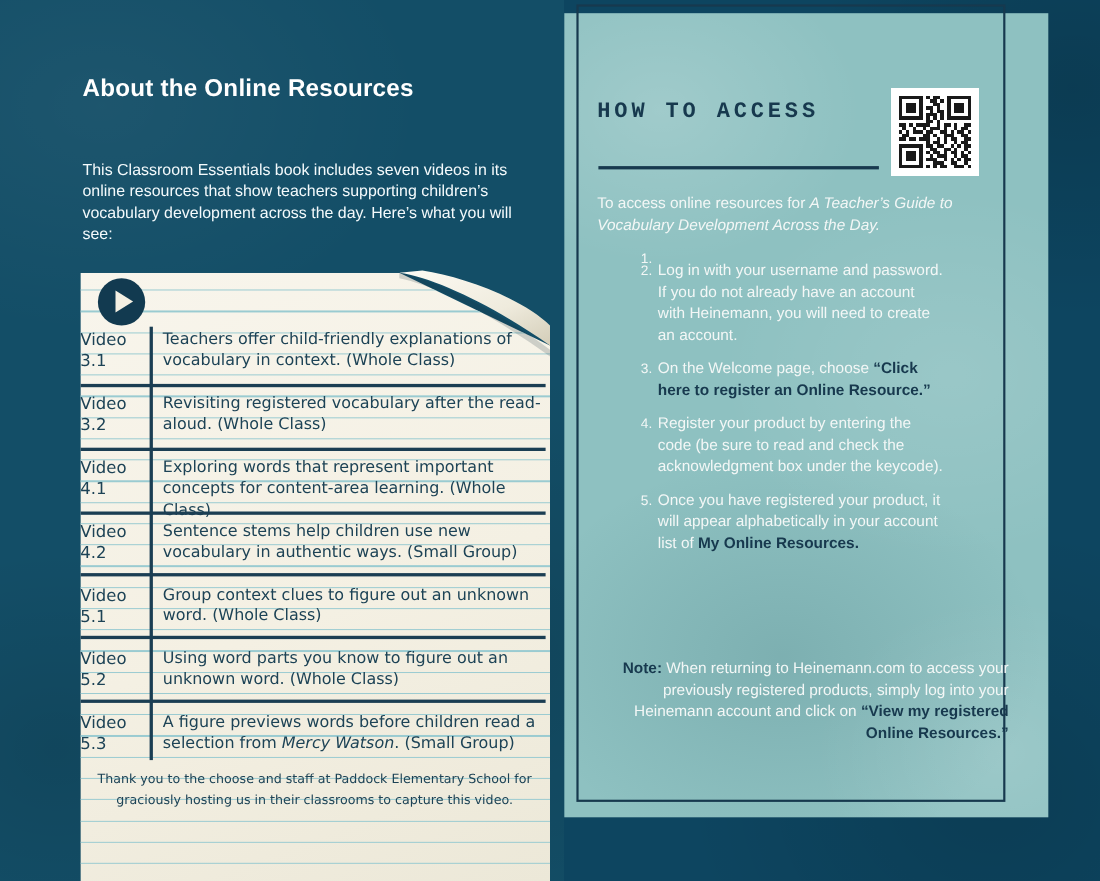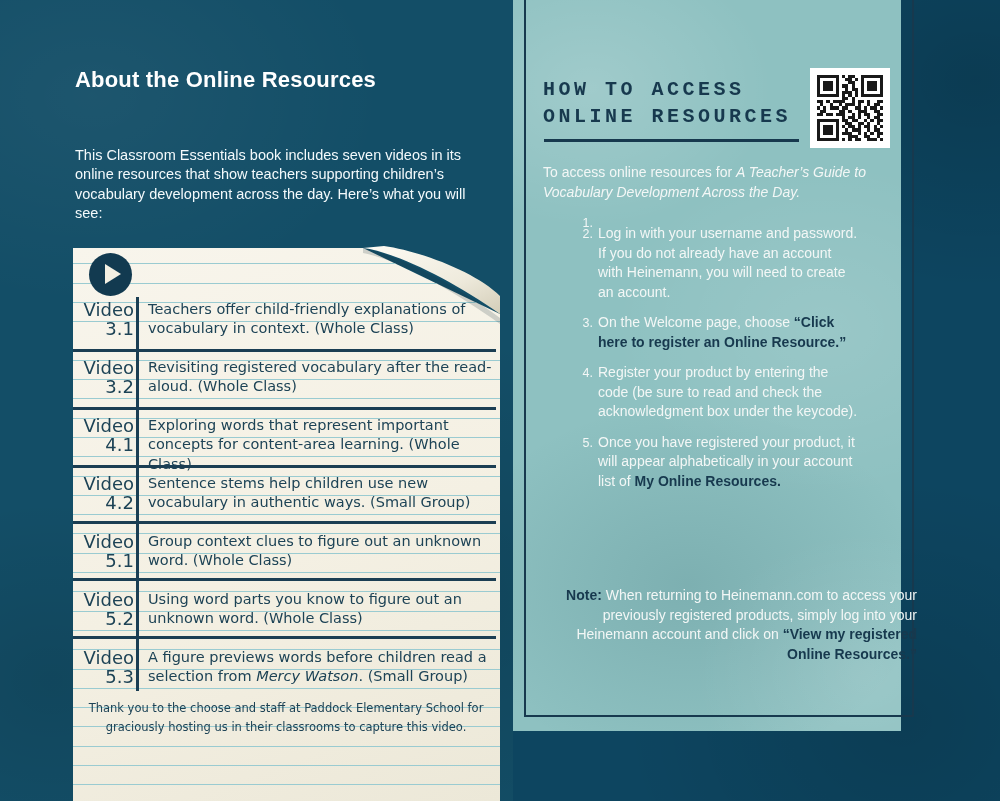--- a/index.html
+++ b/index.html
@@ -49,42 +49,42 @@
     background:#123a50;
   }
   .play-triangle{
     position:absolute;left:16px;top:11px;width:0;height:0;
     border-top:10.5px solid transparent;border-bottom:10.5px solid transparent;
     border-left:16px solid var(--cream);
   }
   .vline{position:absolute;left:63px;top:49px;width:3px;height:394px;background:#1b3e53;}
   .video-row{position:absolute;left:0;width:100%;}
   .video-label{
-    position:absolute;left:0;top:0;width:61px;text-align:right;
-    font-family:"DejaVu Sans",cursive;font-size:18px;line-height:19.3px;color:var(--hand);
+    position:absolute;left:0;top:0;width:61px;text-align:left;
+    font-family:"DejaVu Sans",cursive;font-size:15px;line-height:19.3px;color:var(--hand);
   }
   .video-desc{
     position:absolute;left:75px;top:0;width:350px;
     font-family:"DejaVu Sans",cursive;font-size:14.5px;line-height:19.3px;color:var(--hand);
   }
   .separator{position:absolute;left:0;width:calc(100% - 4px);height:3px;background:#1b3e53;}
   .thanks-note{
     position:absolute;left:14px;top:451px;width:398px;text-align:center;
     font-family:"DejaVu Sans",cursive;font-size:11.5px;line-height:19.3px;color:var(--hand);
   }
   
   .right-page{
     position:absolute;left:513px;top:0;width:487px;height:801px;
     background:
       radial-gradient(400px 350px at 80% 90%, rgba(0,0,0,.12), transparent 70%),
       radial-gradient(350px 300px at 95% 10%, rgba(0,0,0,.14), transparent 70%),
       var(--right-page-teal);
   }
   .panel{
-    position:absolute;left:0;top:0;width:388px;height:731px;
+    position:absolute;left:0;top:12px;width:440px;height:731px;
     background:
       radial-gradient(260px 200px at 20% 12%, rgba(255,255,255,.16), transparent 70%),
       radial-gradient(300px 240px at 80% 45%, rgba(255,255,255,.10), transparent 70%),
       radial-gradient(340px 260px at 45% 80%, rgba(20,70,80,.14), transparent 70%),
       radial-gradient(240px 200px at 90% 92%, rgba(255,255,255,.12), transparent 70%),
       var(--panel-teal);
   }
   .panel-border{
     position:absolute;left:11px;top:-8px;width:390px;height:725px;
     border:2px solid var(--navy);pointer-events:none;
@@ -197,21 +197,20 @@
     <path d="M13 4 C 45 8, 102 36, 150 70 L 150 52 C 126 28, 70 7, 34 2 Z" fill="url(#curlGrad)"></path>
   </svg>
 </div>
 
 <div class="right-page">
   <div class="panel">
     <div class="panel-border"></div>
 
     <div class="panel-heading">
       <div>HOW TO ACCESS</div>
-      <div>ONLINE RESOURCES</div>
     </div>
     <div class="heading-underline"></div>
 
     <div class="qr-box">
       <svg id="qr-svg" width="66" height="66" viewBox="0 0 21 21" shape-rendering="crispEdges">
           <rect x="0" y="0" width="1" height="1" fill="#191919"></rect>
           <rect x="1" y="0" width="1" height="1" fill="#191919"></rect>
           <rect x="2" y="0" width="1" height="1" fill="#191919"></rect>
           <rect x="3" y="0" width="1" height="1" fill="#191919"></rect>
           <rect x="4" y="0" width="1" height="1" fill="#191919"></rect>

